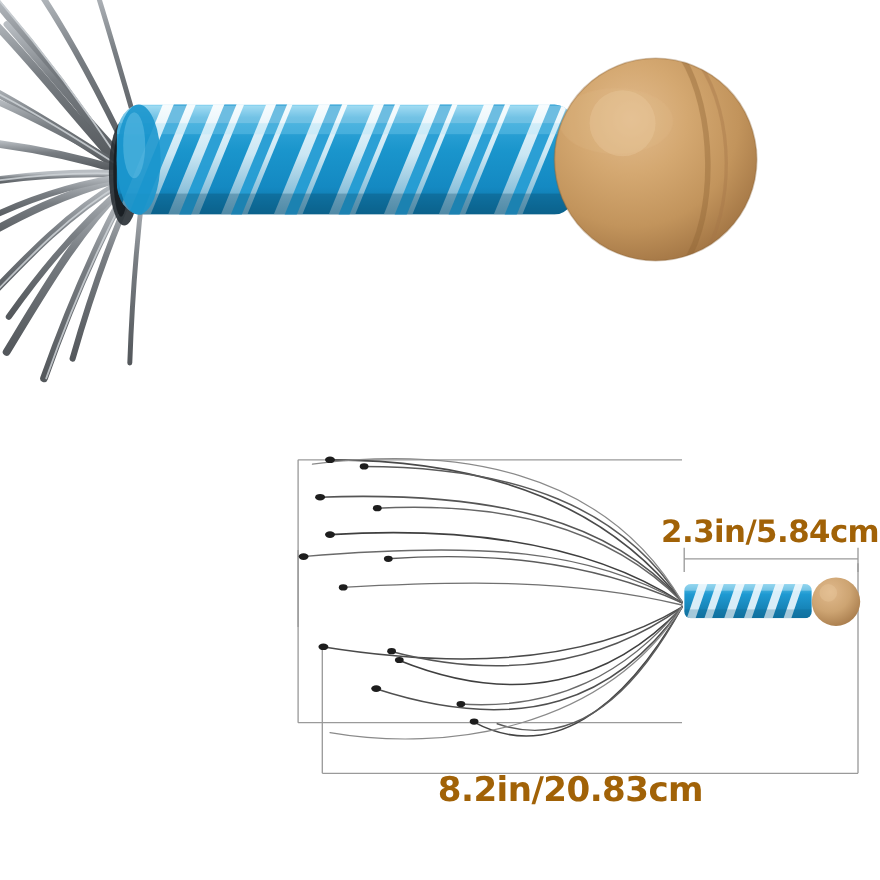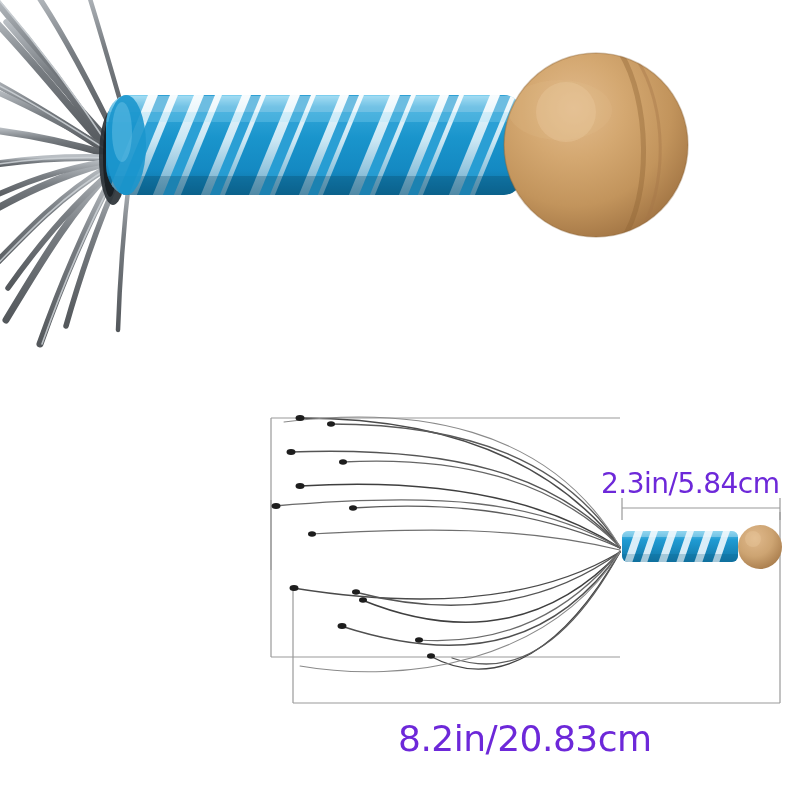--- a/index.html
+++ b/index.html
@@ -19,39 +19,39 @@
   }
   .layer {
     position: absolute;
     top: 0;
     left: 0;
     width: 800px;
     height: 800px;
   }
   .dim-label {
     position: absolute;
-    color: #6d28d9;
-    font-weight: 400;
+    color: #a16207;
+    font-weight: 700;
     white-space: nowrap;
     letter-spacing: -0.5px;
   }
   #label-height {
     left: 113px;
     top: 516px;
     font-size: 30px;
   }
   #label-handle {
     left: 601px;
     top: 467px;
     font-size: 28px;
   }
   #label-width {
     left: 398px;
-    top: 718px;
-    font-size: 36px;
+    top: 700px;
+    font-size: 31px;
   }
 </style>
 </head>
 <body>
 
 <div id="page">
 
   <svg class="layer" viewBox="0 0 800 800" width="800" height="800" xmlns="http://www.w3.org/2000/svg">
     <defs>
 

